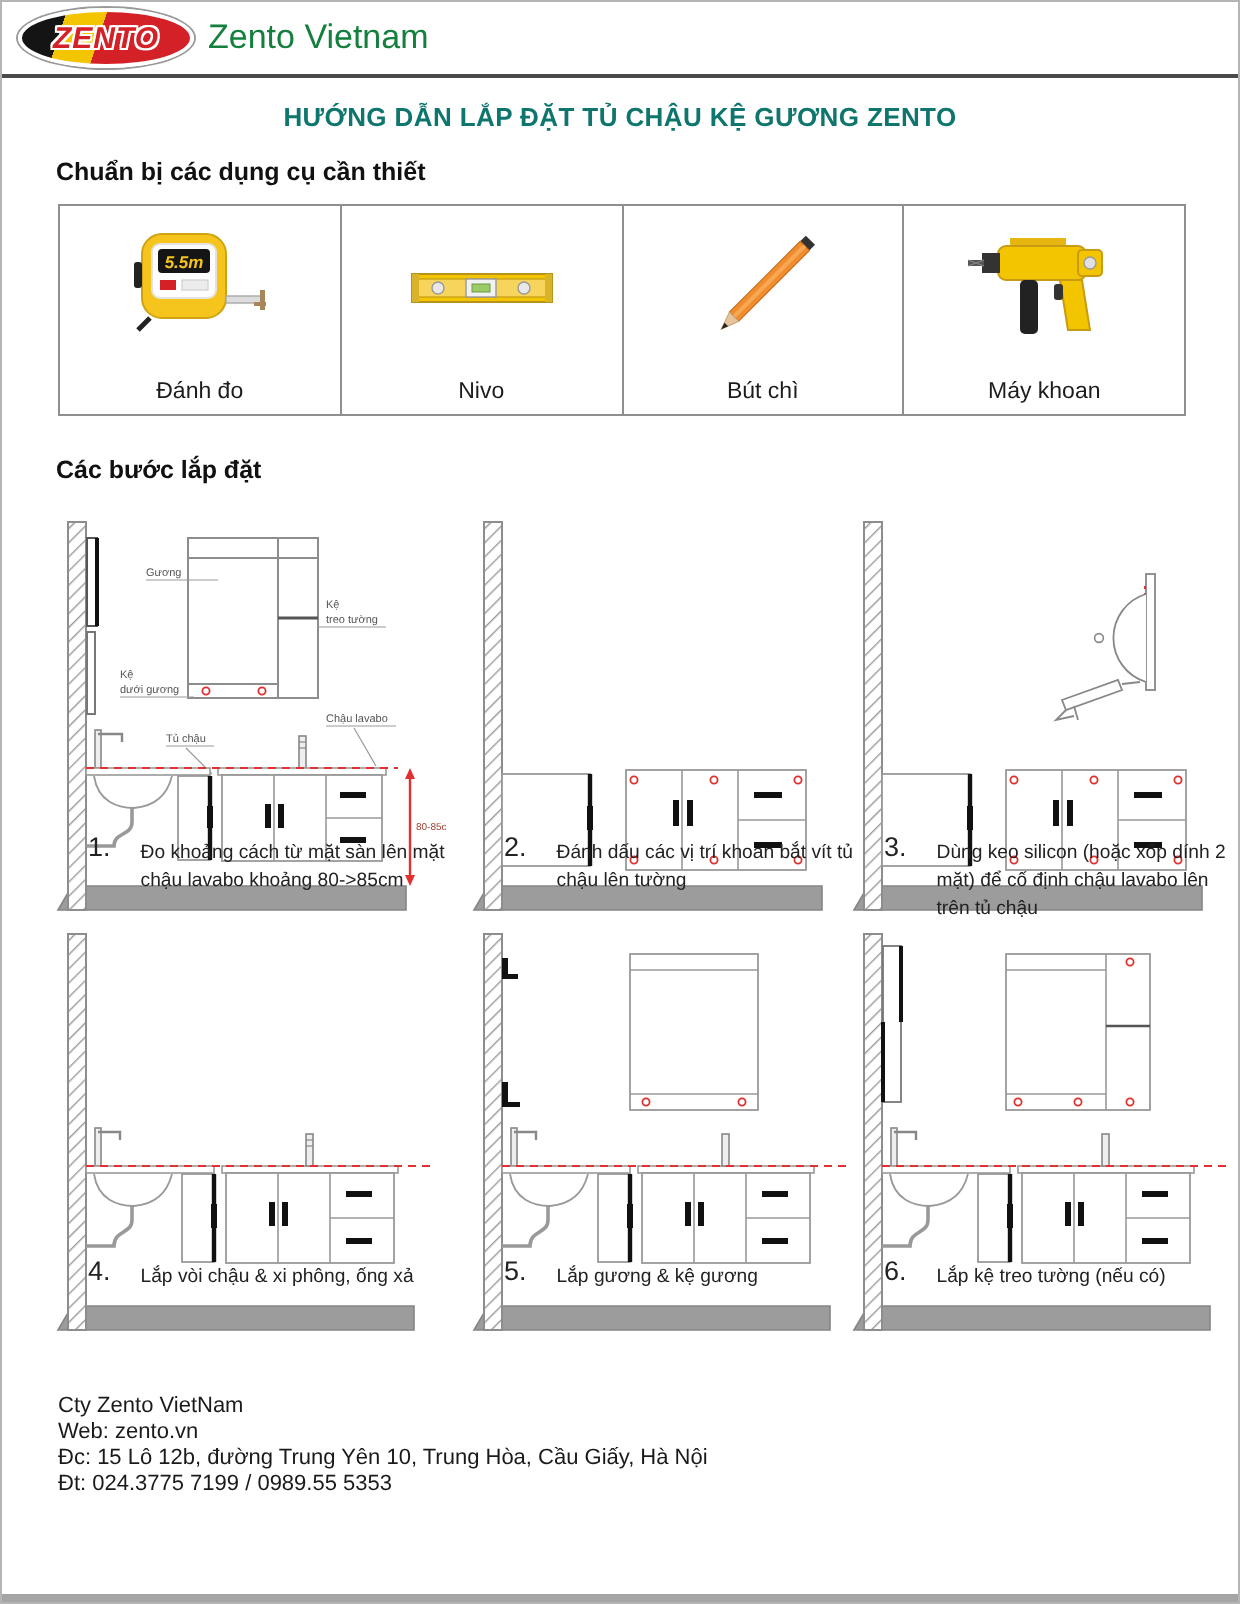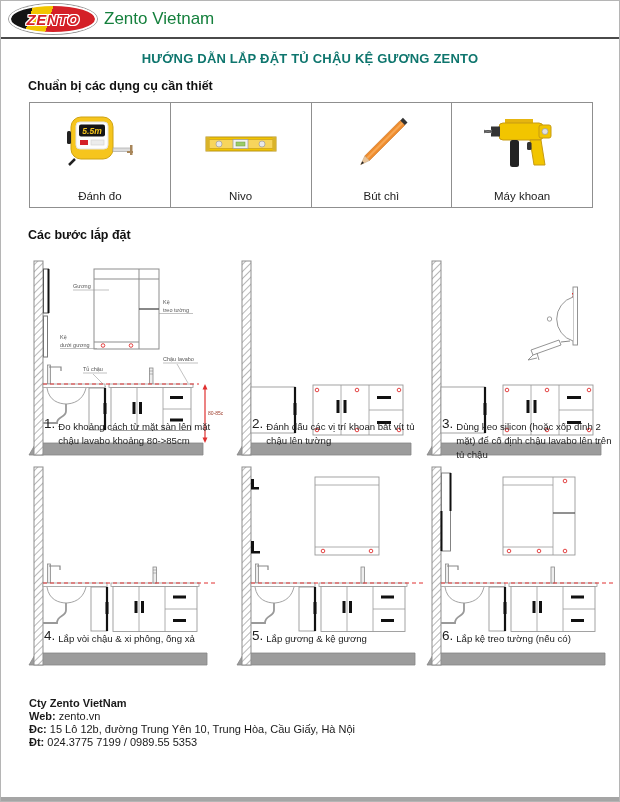--- a/index.html
+++ b/index.html
@@ -27,25 +27,25 @@
   .tool-cell{flex:1;border-right:1px solid #8f8f8f;position:relative;}
   .tool-cell:last-child{border-right:none;}
   .tool-art{position:absolute;top:4px;left:50%;transform:translateX(-50%);}
   .tool-label{position:absolute;bottom:5px;left:0;width:100%;text-align:center;font-size:11.5px;color:#1c1c1c;}
   
   .step{position:absolute;width:196px;}
   .step svg{display:block;}
   .caption{position:absolute;left:17px;right:0;display:flex;align-items:flex-start;}
   .row1 .caption{top:160px;} .row2 .caption{top:166px;}
   .caption .num{font-size:13.5px;color:#222;flex:none;margin-right:3px;line-height:1.1;}
-  .caption .txt{font-size:9.6px;line-height:1.5;color:#222;padding-top:2.5px;}
+  .caption .txt{font-size:9.6px;line-height:1.5;color:#222;padding-top:2.5px;margin-left:12px;}
   
   .footer{position:absolute;left:28px;top:696px;font-size:11px;color:#1a1a1a;line-height:13px;}
   .footer .note{font-style:italic;margin-bottom:1px;}
-  .footer b{font-weight:bold;}
+  .footer b{font-weight:normal;}
   .page-bottom-bar{position:absolute;left:0;right:0;bottom:0;height:4px;background:#a5a5a5;}
 </style>
 </head>
 <body>
 
 <div id="page">
 
   <div class="header">
     <div class="logo">
       <span>ZENTO</span>

